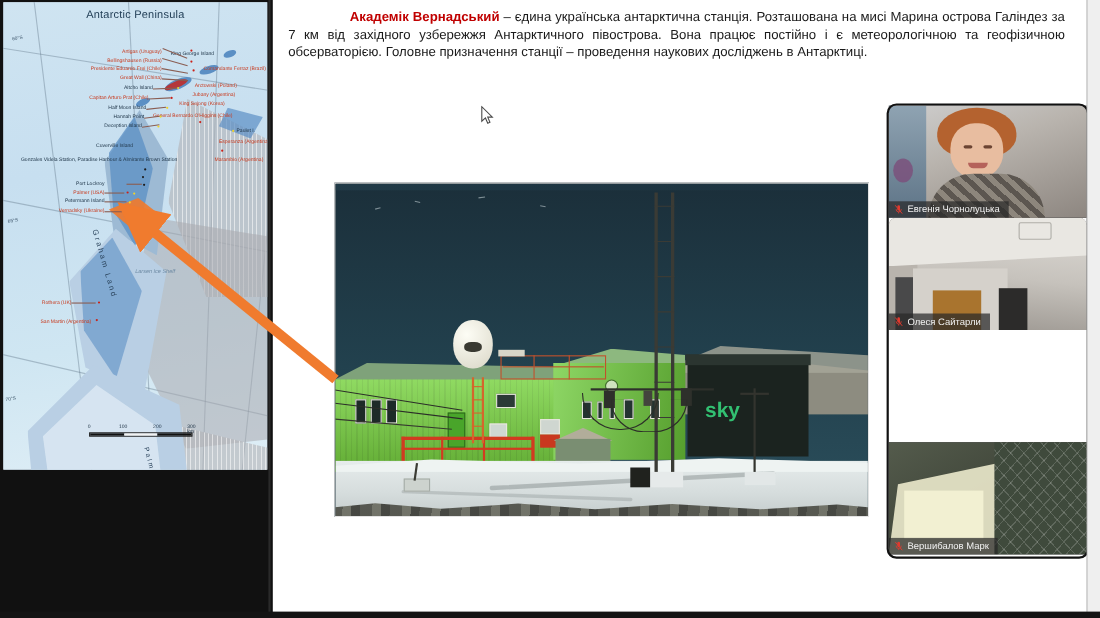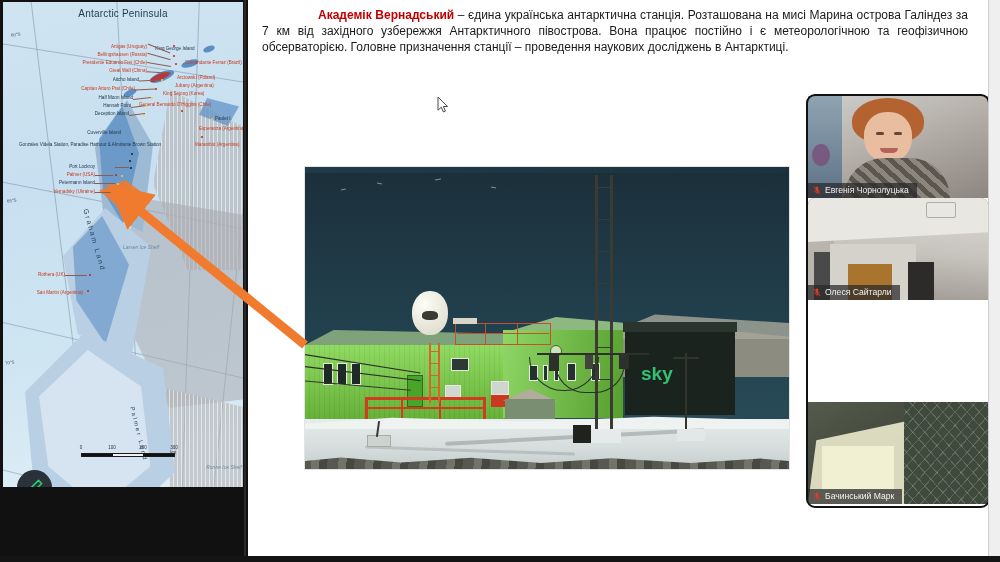--- a/index.html
+++ b/index.html
@@ -4,21 +4,21 @@
 <style>
   * { margin:0; padding:0; box-sizing:border-box; }
   html,body{ width:1000px; height:562px; overflow:hidden; background:#1c1c1c;
     font-family:"Liberation Sans", sans-serif; }
 
   #screen{ position:relative; width:1000px; height:562px; background:#111; }
 
   
   #map-pane{ position:absolute; left:0; top:0; width:246px; height:562px;
     background:#111; border-right:2px solid #2a2a2a; overflow:hidden; }
-  #map-frame{ position:absolute; left:3px; top:2px; width:240px; height:485px;
+  #map-frame{ position:absolute; left:3px; top:2px; width:240px; height:425px;
     overflow:hidden; background:#cfe2ef; }
   #map-canvas{ position:absolute; inset:0; }
 
   
   .ocean{ position:absolute; inset:0;
     background:linear-gradient(170deg,#cfe4f1 0%,#c7dff0 35%,#cfe6f2 70%,#dfeef6 100%); }
   
   .grat{ position:absolute; background:rgba(90,110,130,.38); }
 
   
@@ -464,21 +464,21 @@
                         repeating-linear-gradient(-48deg,rgba(255,255,255,.16) 0 1px,transparent 1px 9px),
                         #3f4a3c;"></div>
       </div>
       <div class="vname">
         <svg class="micoff" viewBox="0 0 16 18">
           <path d="M8 1a2.4 2.4 0 0 1 2.4 2.4v5A2.4 2.4 0 0 1 8 10.8 2.4 2.4 0 0 1 5.6 8.4v-5A2.4 2.4 0 0 1 8 1z" fill="#e03a2f"></path>
           <path d="M3.4 8v.6a4.6 4.6 0 0 0 9.2 0V8" stroke="#e03a2f" stroke-width="1.5" fill="none"></path>
           <path d="M8 13.2V16" stroke="#e03a2f" stroke-width="1.5"></path>
           <path d="M1.6 1.2 L14.4 16.4" stroke="#e03a2f" stroke-width="1.8"></path>
         </svg>
-        <span>Бачинський Марк</span>
+        <span>Вершибалов Марк</span>
       </div>
     </div>
   </div>
   <div id="rail-border"></div>
 
   <div id="gutter"></div>
   <div id="bottombar"></div>
 
   <svg id="cursor" viewBox="0 0 12 18" style="left: 437px; top: 96px;">
     <path d="M1 1 L1 14.2 L4.3 11.2 L6.4 16 L8.4 15.1 L6.4 10.5 L10.6 10.5 Z" fill="#ffffff" stroke="#4a4a4a" stroke-width="1"></path>

